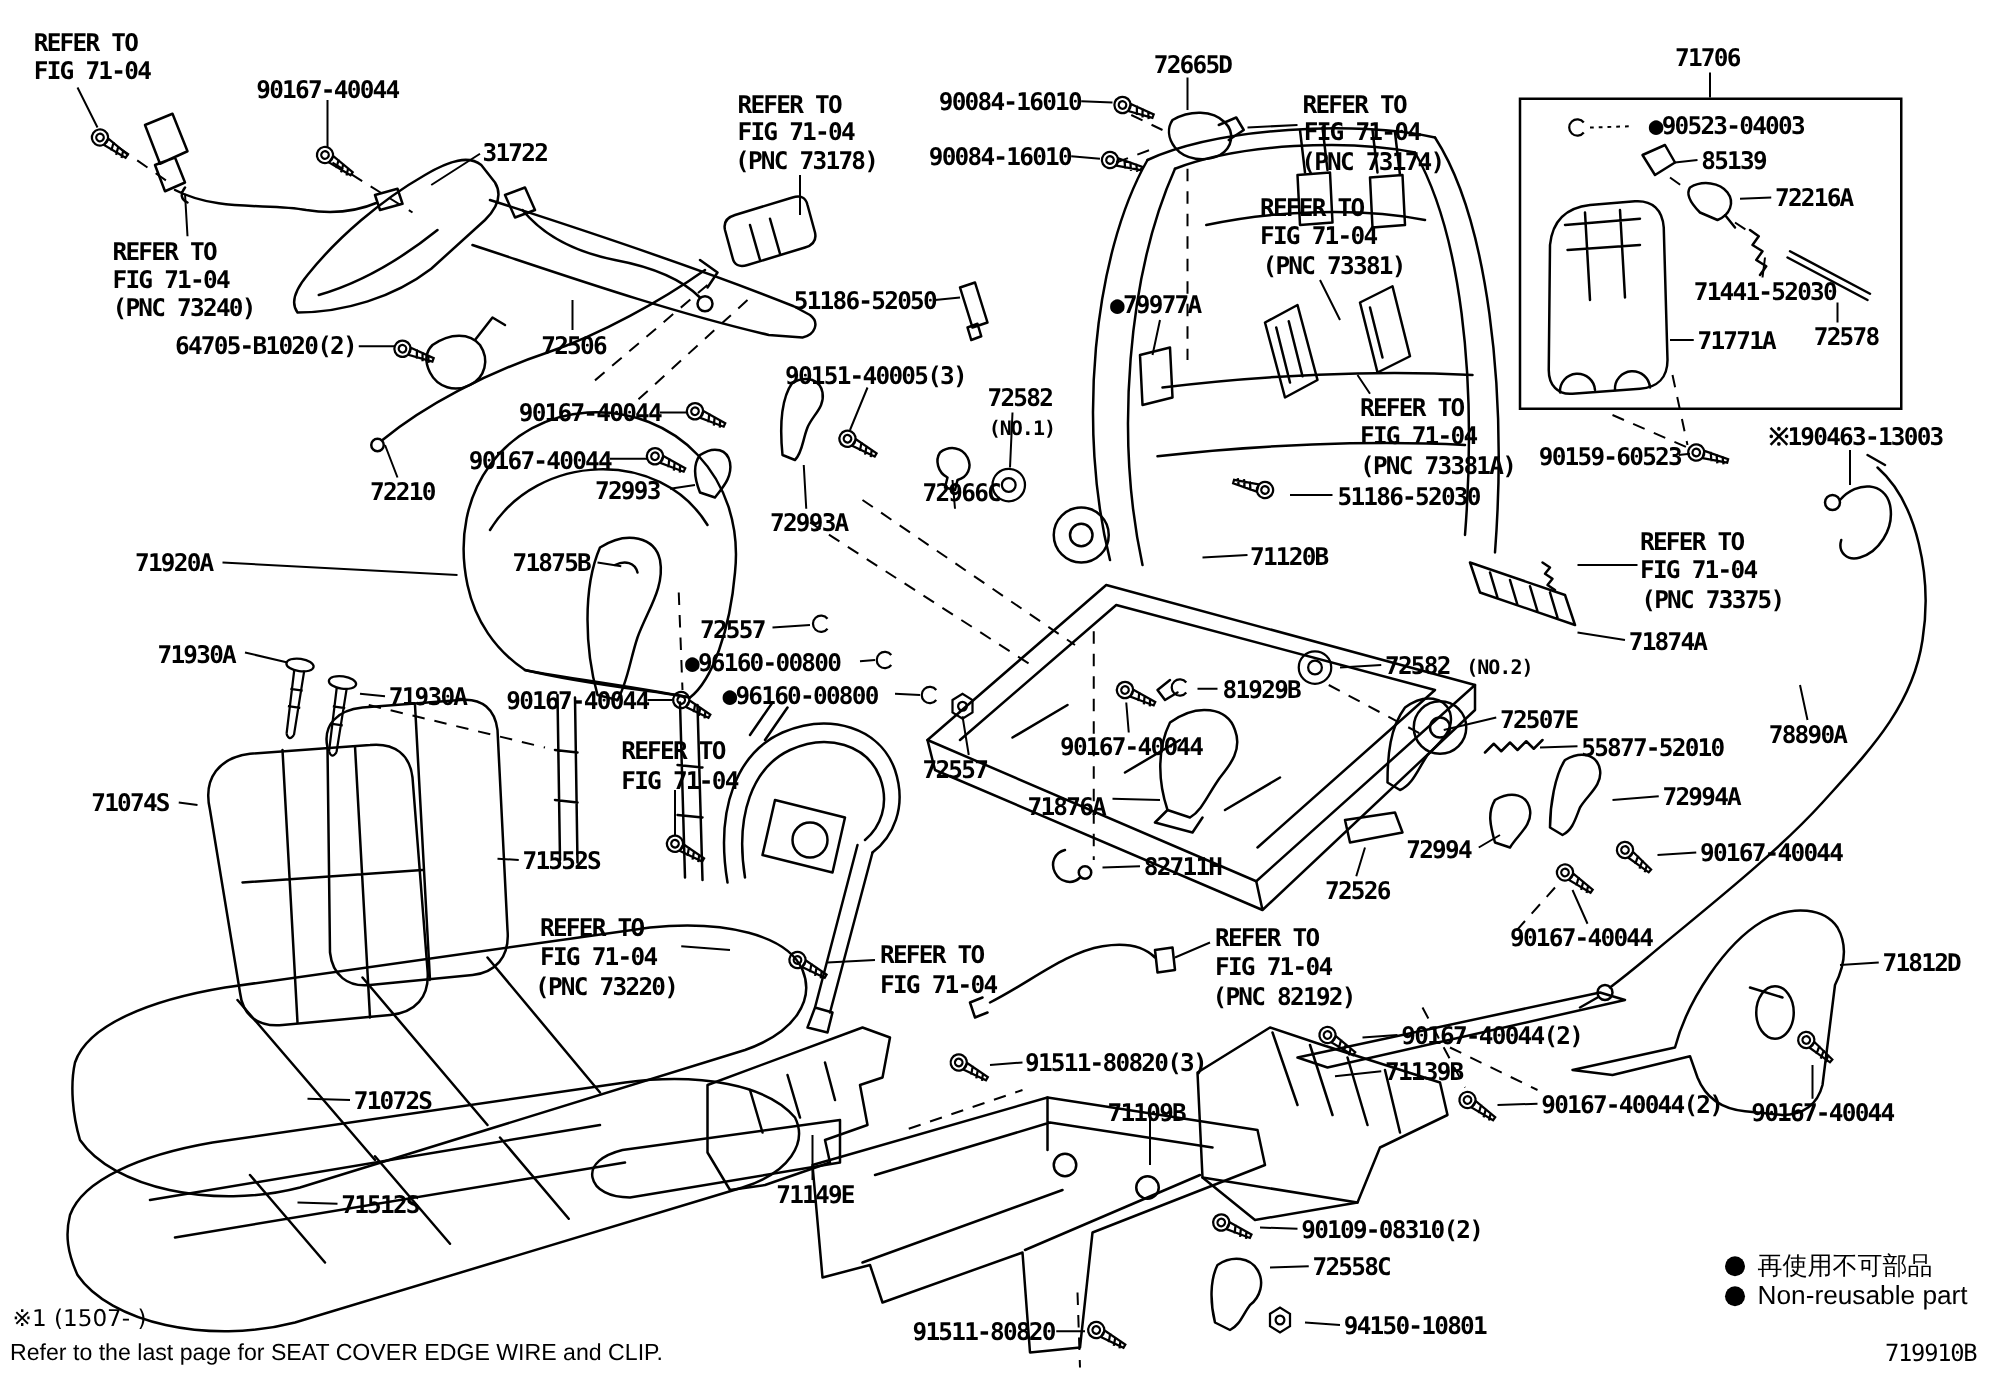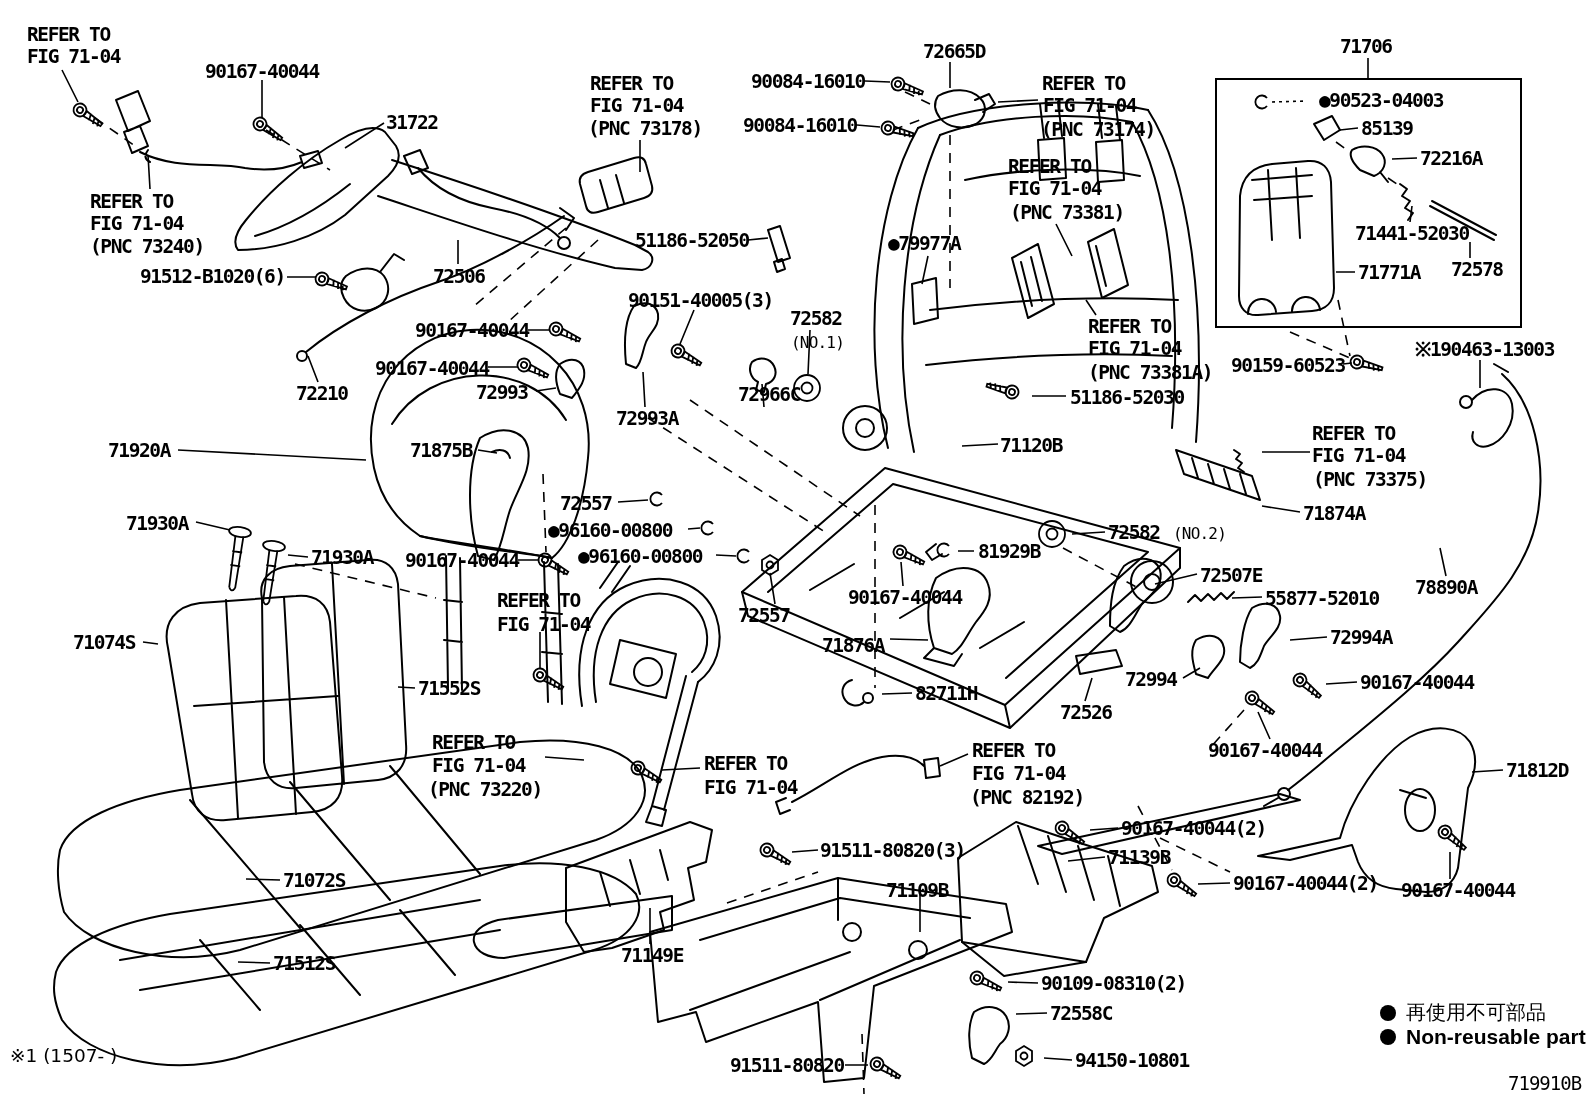--- a/index.html
+++ b/index.html
@@ -1,27 +1,27 @@
 <!DOCTYPE html>
 <html><head>
 <meta charset="utf-8">
 <style>
   html,body{margin:0;padding:0;background:#fff;}
   .stage{position:relative;width:1592px;height:1099px;background:#fff;overflow:hidden;
          font-family:"DejaVu Sans Mono",monospace;color:#000;}
   .art{position:absolute;left:0;top:0;}
   .lbl{position:absolute;font-family:"DejaVu Sans Mono",monospace;font-weight:bold;
        font-size:19.5px;letter-spacing:-1.4px;line-height:1.05;white-space:nowrap;color:#000;}
-  .lt{font-size:16px;font-weight:normal;letter-spacing:-0.8px;}
+  .lt{font-size:16px;font-weight:bold;letter-spacing:-0.8px;}
   .rg{font-family:"Liberation Sans",sans-serif;font-weight:normal;font-size:18.5px;letter-spacing:0;}
   .inset-box{position:absolute;left:1215px;top:78px;width:303px;height:246px;border:2.5px solid #000;}
   .legend-row{position:absolute;display:flex;align-items:center;gap:10px;white-space:nowrap;}
   .legend-row .dot{width:16px;height:16px;border-radius:50%;background:#000;flex:0 0 auto;}
   .legend-jp{font-family:"DejaVu Sans",sans-serif;font-size:20px;font-weight:normal;}
-  .legend-en{font-family:"Liberation Sans",sans-serif;font-size:21px;font-weight:bold;text-align:right;}
+  .legend-en{font-family:"Liberation Sans",sans-serif;font-size:21px;font-weight:normal;text-align:right;}
   .figcode{position:absolute;font-family:"DejaVu Sans Mono",monospace;font-size:19px;
            letter-spacing:-1px;font-weight:normal;}
 </style>
 </head>
 <body>
 
 <div class="stage">
 
   <svg class="art" width="1592" height="1099" viewBox="0 0 1592 1099">
     <defs>
@@ -232,21 +232,21 @@
 
   <div class="inset-box"></div>
 
   <div class="lbl" style="left:27px;top:25px">REFER TO</div>
   <div class="lbl" style="left:27px;top:47px">FIG 71-04</div>
   <div class="lbl" style="left:205px;top:62px">90167-40044</div>
   <div class="lbl" style="left:386px;top:113px">31722</div>
   <div class="lbl" style="left:90px;top:192px">REFER TO</div>
   <div class="lbl" style="left:90px;top:214px">FIG 71-04</div>
   <div class="lbl" style="left:90px;top:237px">(PNC 73240)</div>
-  <div class="lbl" style="left:140px;top:267px">91512-B1020(6)</div>
+  <div class="lbl" style="left:140px;top:267px">64705-B1020(2)</div>
   <div class="lbl" style="left:433px;top:267px">72506</div>
   <div class="lbl" style="left:590px;top:74px">REFER TO</div>
   <div class="lbl" style="left:590px;top:96px">FIG 71-04</div>
   <div class="lbl" style="left:588px;top:119px">(PNC 73178)</div>
   <div class="lbl" style="left:751px;top:72px">90084-16010</div>
   <div class="lbl" style="left:743px;top:116px">90084-16010</div>
   <div class="lbl" style="left:923px;top:42px">72665D</div>
   <div class="lbl" style="left:1042px;top:74px">REFER TO</div>
   <div class="lbl" style="left:1043px;top:96px">FIG 71-04</div>
   <div class="lbl" style="left:1041px;top:120px">(PNC 73174)</div>
@@ -335,15 +335,16 @@
   <div class="legend-row" style="left:1380px;top:999px">
     <span class="dot"></span>
     <span class="legend-jp">再使用不可部品</span>
   </div>
   <div class="legend-row" style="left:1380px;top:1025px">
     <span class="dot"></span>
     <span class="legend-en">Non-reusable part</span>
   </div>
 
   <div class="lbl rg" style="left:10px;top:1046px;font-family:'DejaVu Sans',sans-serif">※1 (1507-      )</div>
+  <div class="lbl rg" style="left:8px;top:1072px">Refer to the last page for SEAT COVER EDGE WIRE and CLIP.</div>
   <div class="figcode" style="left:1508px;top:1072px">719910B</div>
 
 </div>
 
 </body></html>

